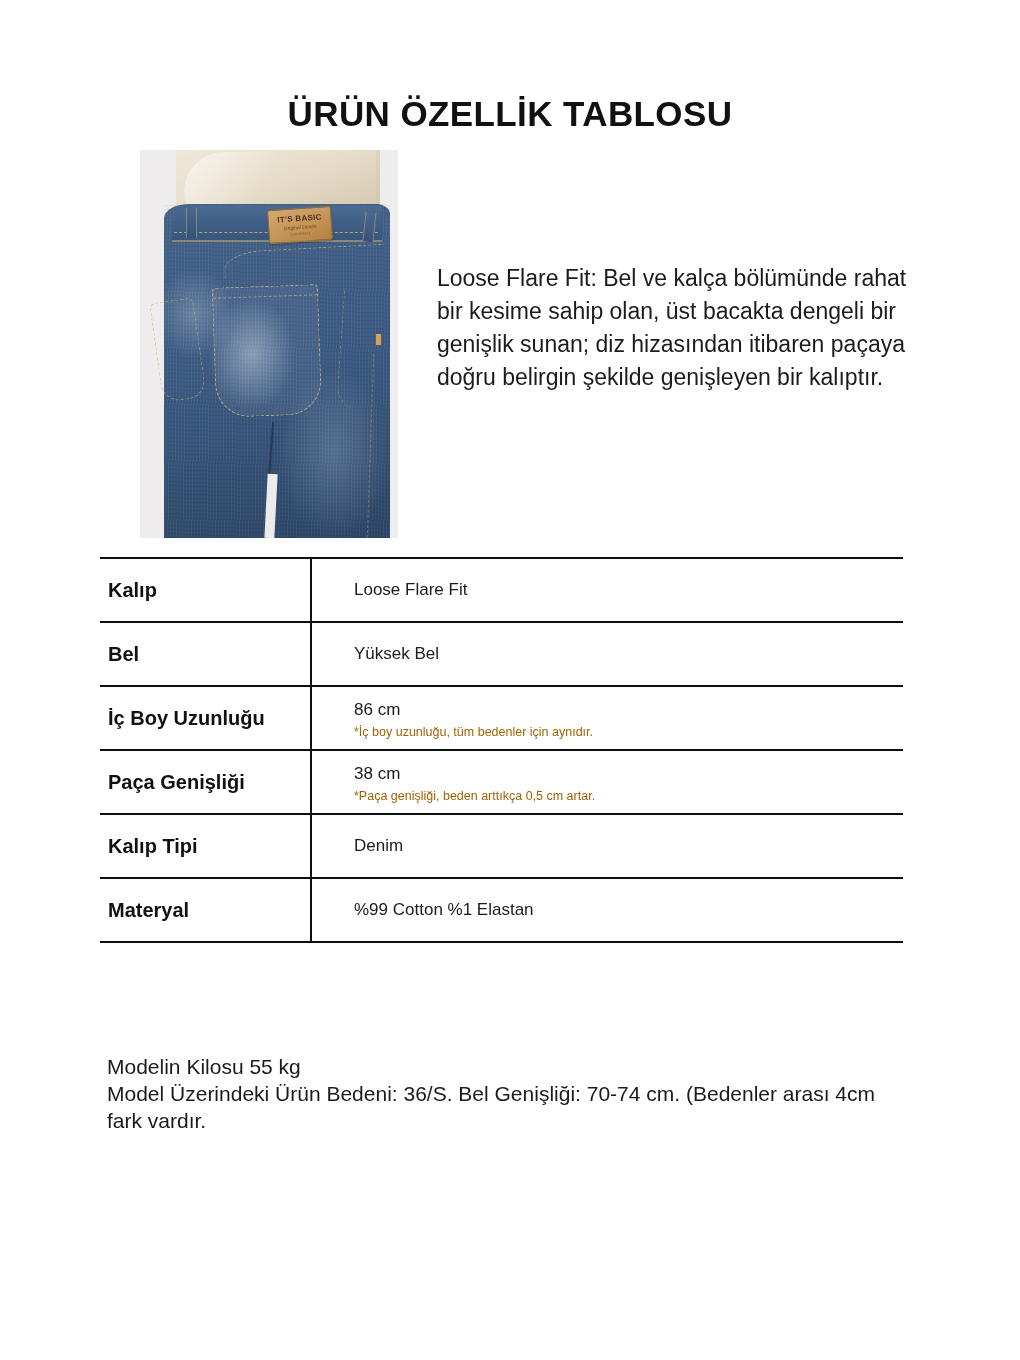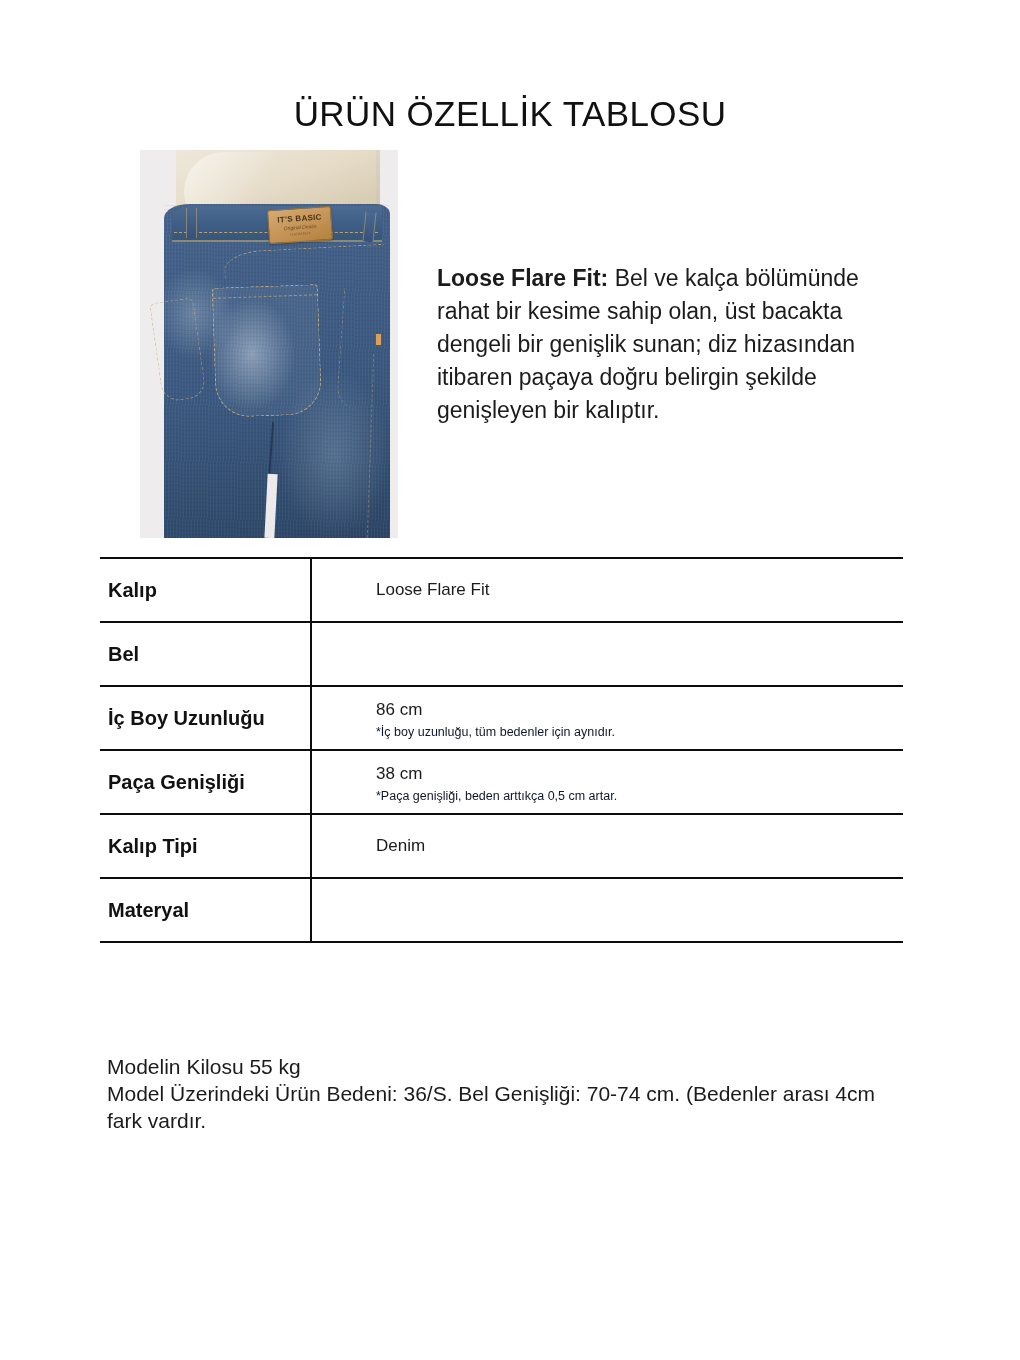--- a/index.html
+++ b/index.html
@@ -17,21 +17,21 @@
   }
 
   
   #page-title {
     position: absolute;
     top: 94px;
     left: 0;
     width: 1020px;
     text-align: center;
     font-size: 35px;
-    font-weight: normal;
+    font-weight: bold;
     letter-spacing: 0.4px;
     color: #111111;
   }
 
   
   #product-photo {
     position: absolute;
     left: 140px;
     top: 150px;
     width: 258px;
@@ -261,36 +261,35 @@
   
   #description {
     position: absolute;
     left: 437px;
     top: 262px;
     width: 470px;
     font-size: 23px;
     line-height: 33px;
     color: #1b1b1b;
   }
-  #description b { font-weight: bold; }
+  #description b { font-weight: normal; }
 
   
   #spec-table {
     position: absolute;
     left: 100px;
     top: 557px;
     width: 803px;
   }
   .spec-row {
     position: relative;
     display: flex;
     border-top: 2.5px solid #0d0d0d;
     min-height: 62px;
     align-items: center;
-    gap: 22px;
   }
   .spec-row:last-child { border-bottom: 2.5px solid #0d0d0d; }
   .spec-label {
     width: 210px;
     padding-left: 8px;
     font-size: 20px;
     font-weight: bold;
     color: #111;
     flex: 0 0 210px;
   }
@@ -307,21 +306,21 @@
     padding-left: 36px;
     font-size: 22px;
     color: #1b1b1b;
     flex: 1;
   }
   .spec-value .big { display: block; font-size: 17px; line-height: 26px; }
   .spec-note {
     display: block;
     font-size: 12.5px;
     line-height: 16px;
-    color: #0f172a;
+    color: #a16207;
     margin-top: 1px;
   }
 
   
   #footer-notes {
     position: absolute;
     left: 107px;
     top: 1053px;
     width: 790px;
     font-size: 21px;
@@ -377,20 +376,23 @@
     <div class="spec-label">Kalıp</div>
     <div class="spec-divider"></div>
     <div class="spec-value">
       <span class="big">Loose Flare Fit</span>
     </div>
   </div>
 
   <div class="spec-row">
     <div class="spec-label">Bel</div>
     <div class="spec-divider"></div>
+    <div class="spec-value">
+      <span class="big">Yüksek Bel</span>
+    </div>
   </div>
 
   <div class="spec-row">
     <div class="spec-label">İç Boy Uzunluğu</div>
     <div class="spec-divider"></div>
     <div class="spec-value">
       <span class="big">86 cm</span>
       <span class="spec-note">*İç boy uzunluğu, tüm bedenler için aynıdır.</span>
     </div>
   </div>
@@ -408,20 +410,23 @@
     <div class="spec-label">Kalıp Tipi</div>
     <div class="spec-divider"></div>
     <div class="spec-value">
       <span class="big">Denim</span>
     </div>
   </div>
 
   <div class="spec-row">
     <div class="spec-label">Materyal</div>
     <div class="spec-divider"></div>
+    <div class="spec-value">
+      <span class="big">%99 Cotton %1 Elastan</span>
+    </div>
   </div>
 
 </div>
 
 <div id="footer-notes">
   <div>Modelin Kilosu 55 kg</div>
   <div>Model Üzerindeki Ürün Bedeni: 36/S. Bel Genişliği: 70-74 cm. (Bedenler arası 4cm fark vardır.</div>
 </div>
 
 </body></html>

